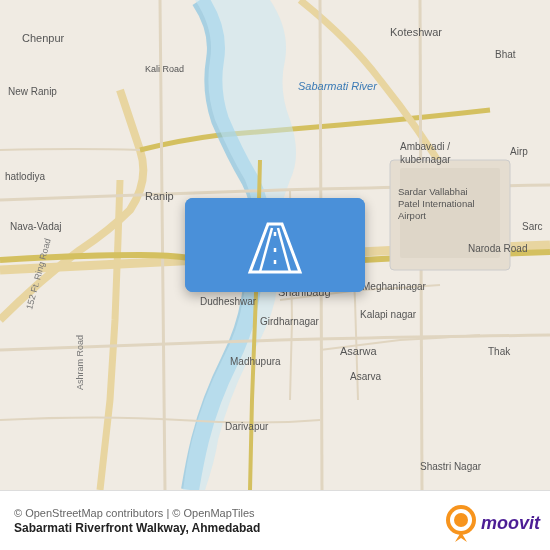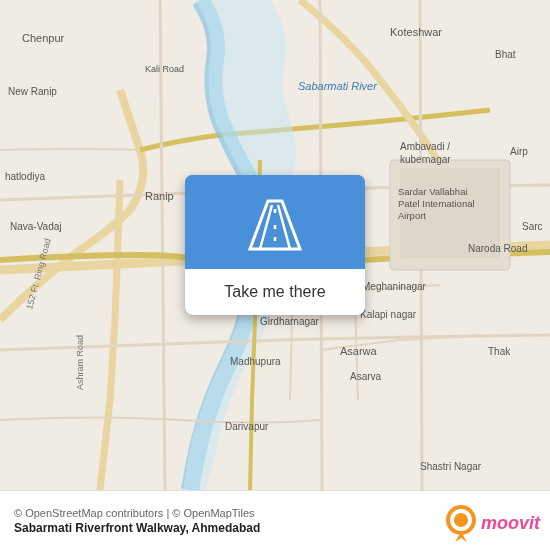--- a/index.html
+++ b/index.html
@@ -93,21 +93,21 @@
       bottom: 8px;
       right: 10px;
       display: flex;
       align-items: center;
       gap: 4px;
     }
 
     #moovit-text {
       font-size: 18px;
       font-weight: bold;
-      color: #ec4899;
+      color: #4c1d95;
       font-style: italic;
     }
   </style>
 </head>
 <body>
 
 <div id="map-container">
   <svg id="map-svg" viewBox="0 0 550 490" xmlns="http://www.w3.org/2000/svg">
 
     <rect width="550" height="490" fill="#f0ebe3"></rect>
@@ -191,21 +191,20 @@
         <polygon points="10,52 28,4 42,4 60,52" fill="none" stroke="white" stroke-width="3"></polygon>
 
         <line x1="35" y1="12" x2="35" y2="20" stroke="white" stroke-width="2.5" stroke-dasharray="4,4"></line>
         <line x1="35" y1="28" x2="35" y2="36" stroke="white" stroke-width="2.5" stroke-dasharray="4,4"></line>
         <line x1="35" y1="40" x2="35" y2="48" stroke="white" stroke-width="2.5" stroke-dasharray="4,4"></line>
 
         <line x1="20" y1="52" x2="32" y2="8" stroke="white" stroke-width="2.5"></line>
         <line x1="50" y1="52" x2="38" y2="8" stroke="white" stroke-width="2.5"></line>
       </svg>
     </div>
-    <button id="card-button">Take me there</button>
   </div>
 </div>
 
 <div id="bottom-bar">
   <div id="attribution">© OpenStreetMap contributors | © OpenMapTiles</div>
   <div id="location-name">Sabarmati Riverfront Walkway, Ahmedabad</div>
 
   <div id="moovit-logo">
 
     <svg width="32" height="38" viewBox="0 0 32 38" xmlns="http://www.w3.org/2000/svg">

